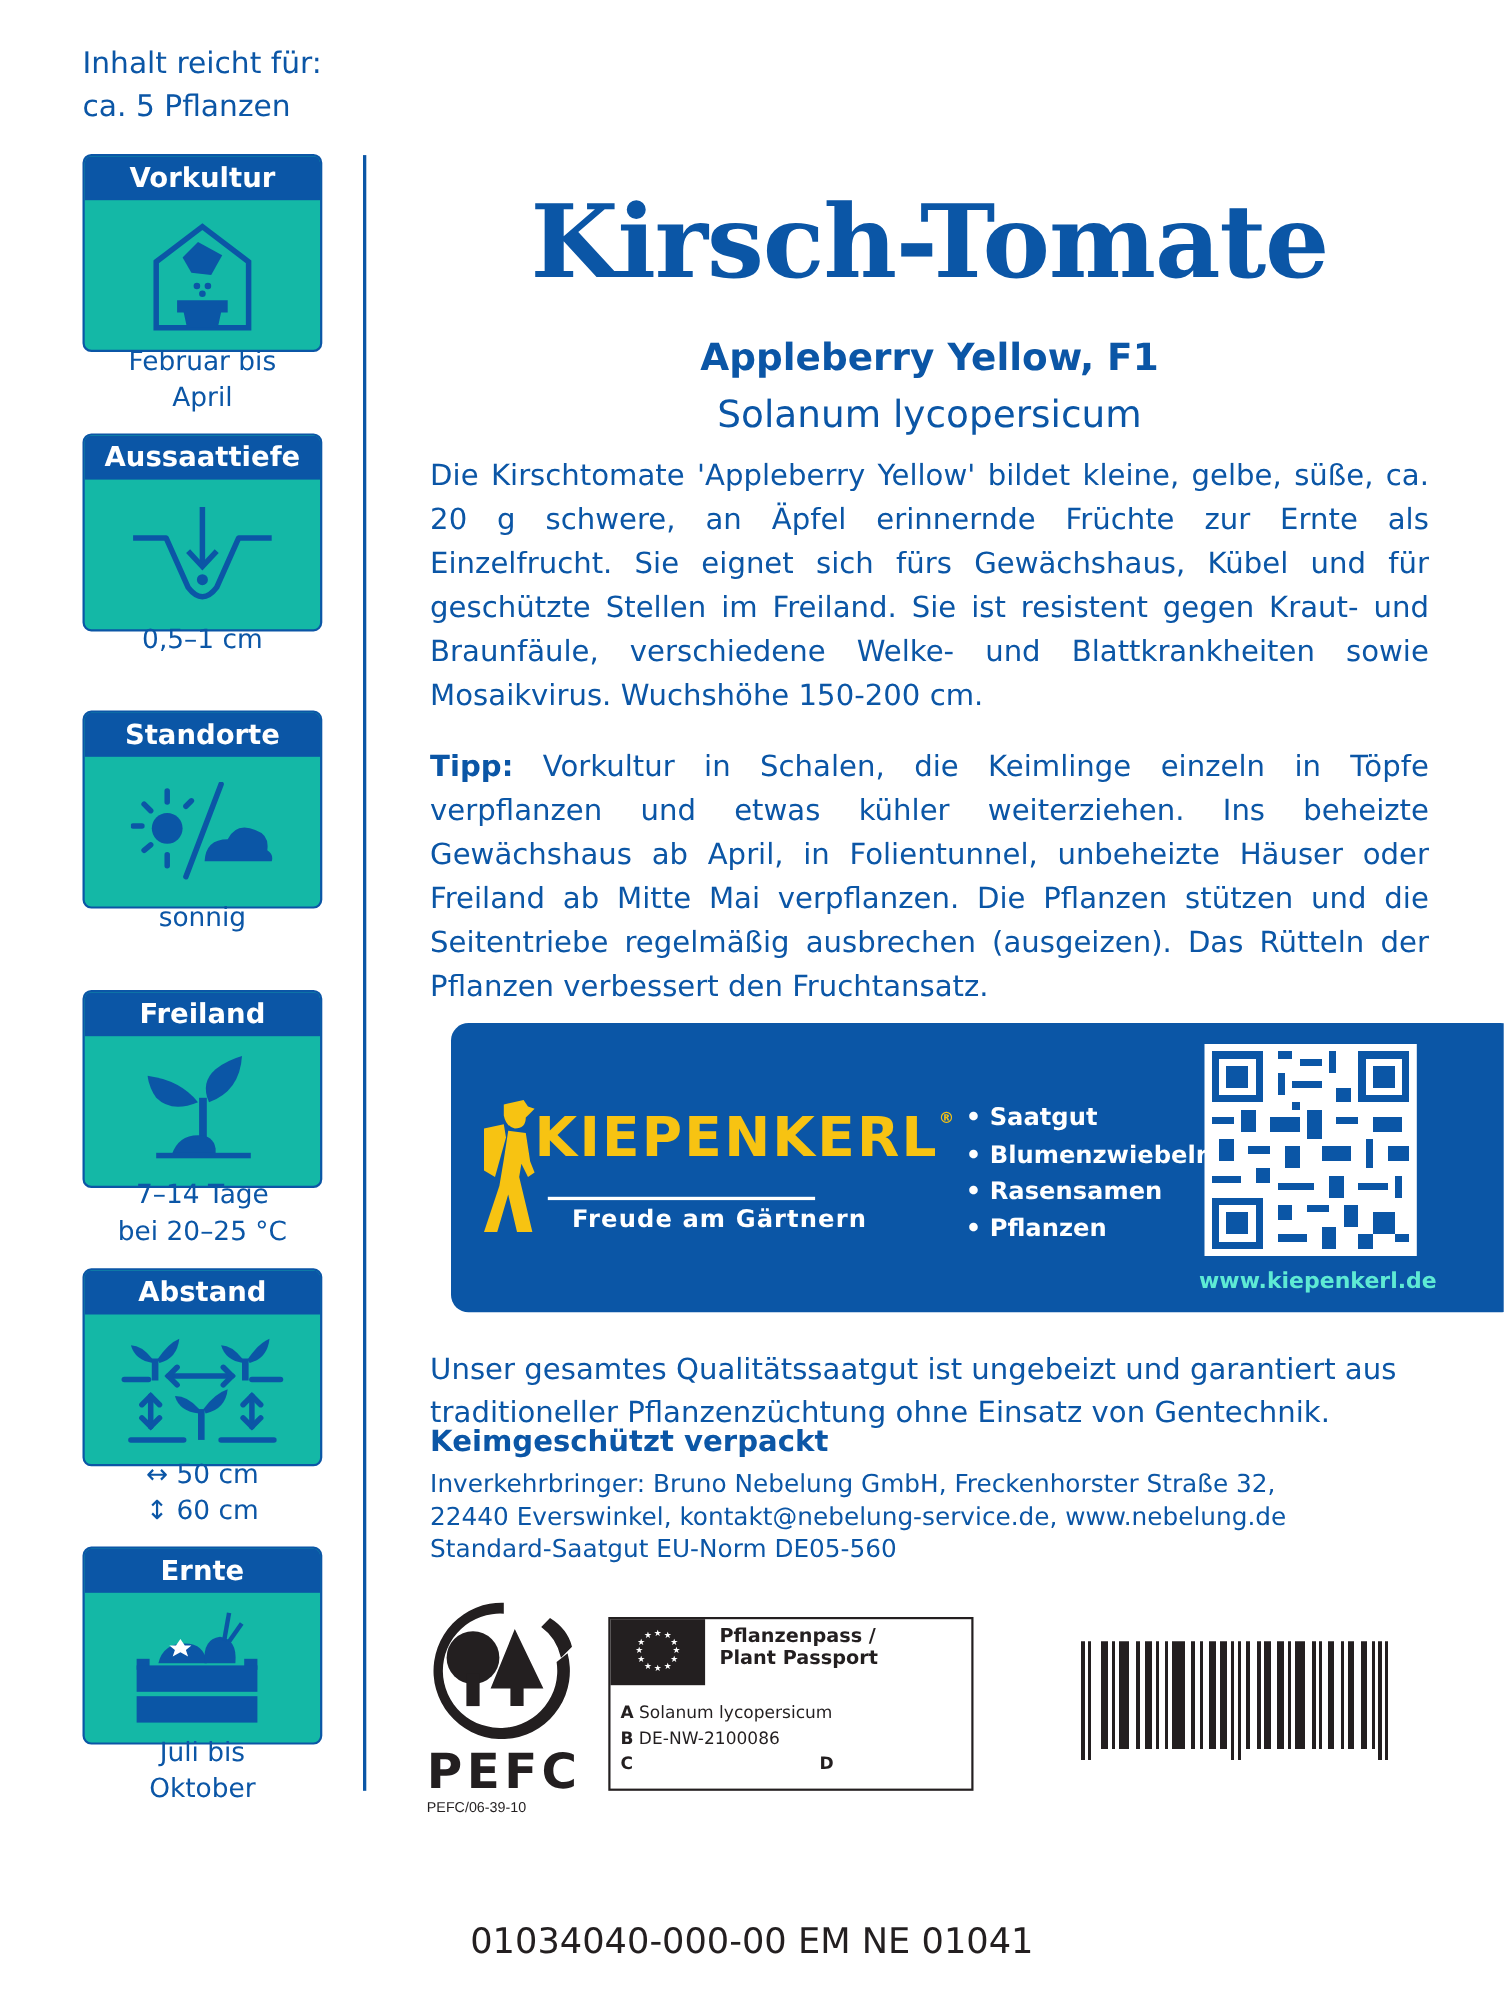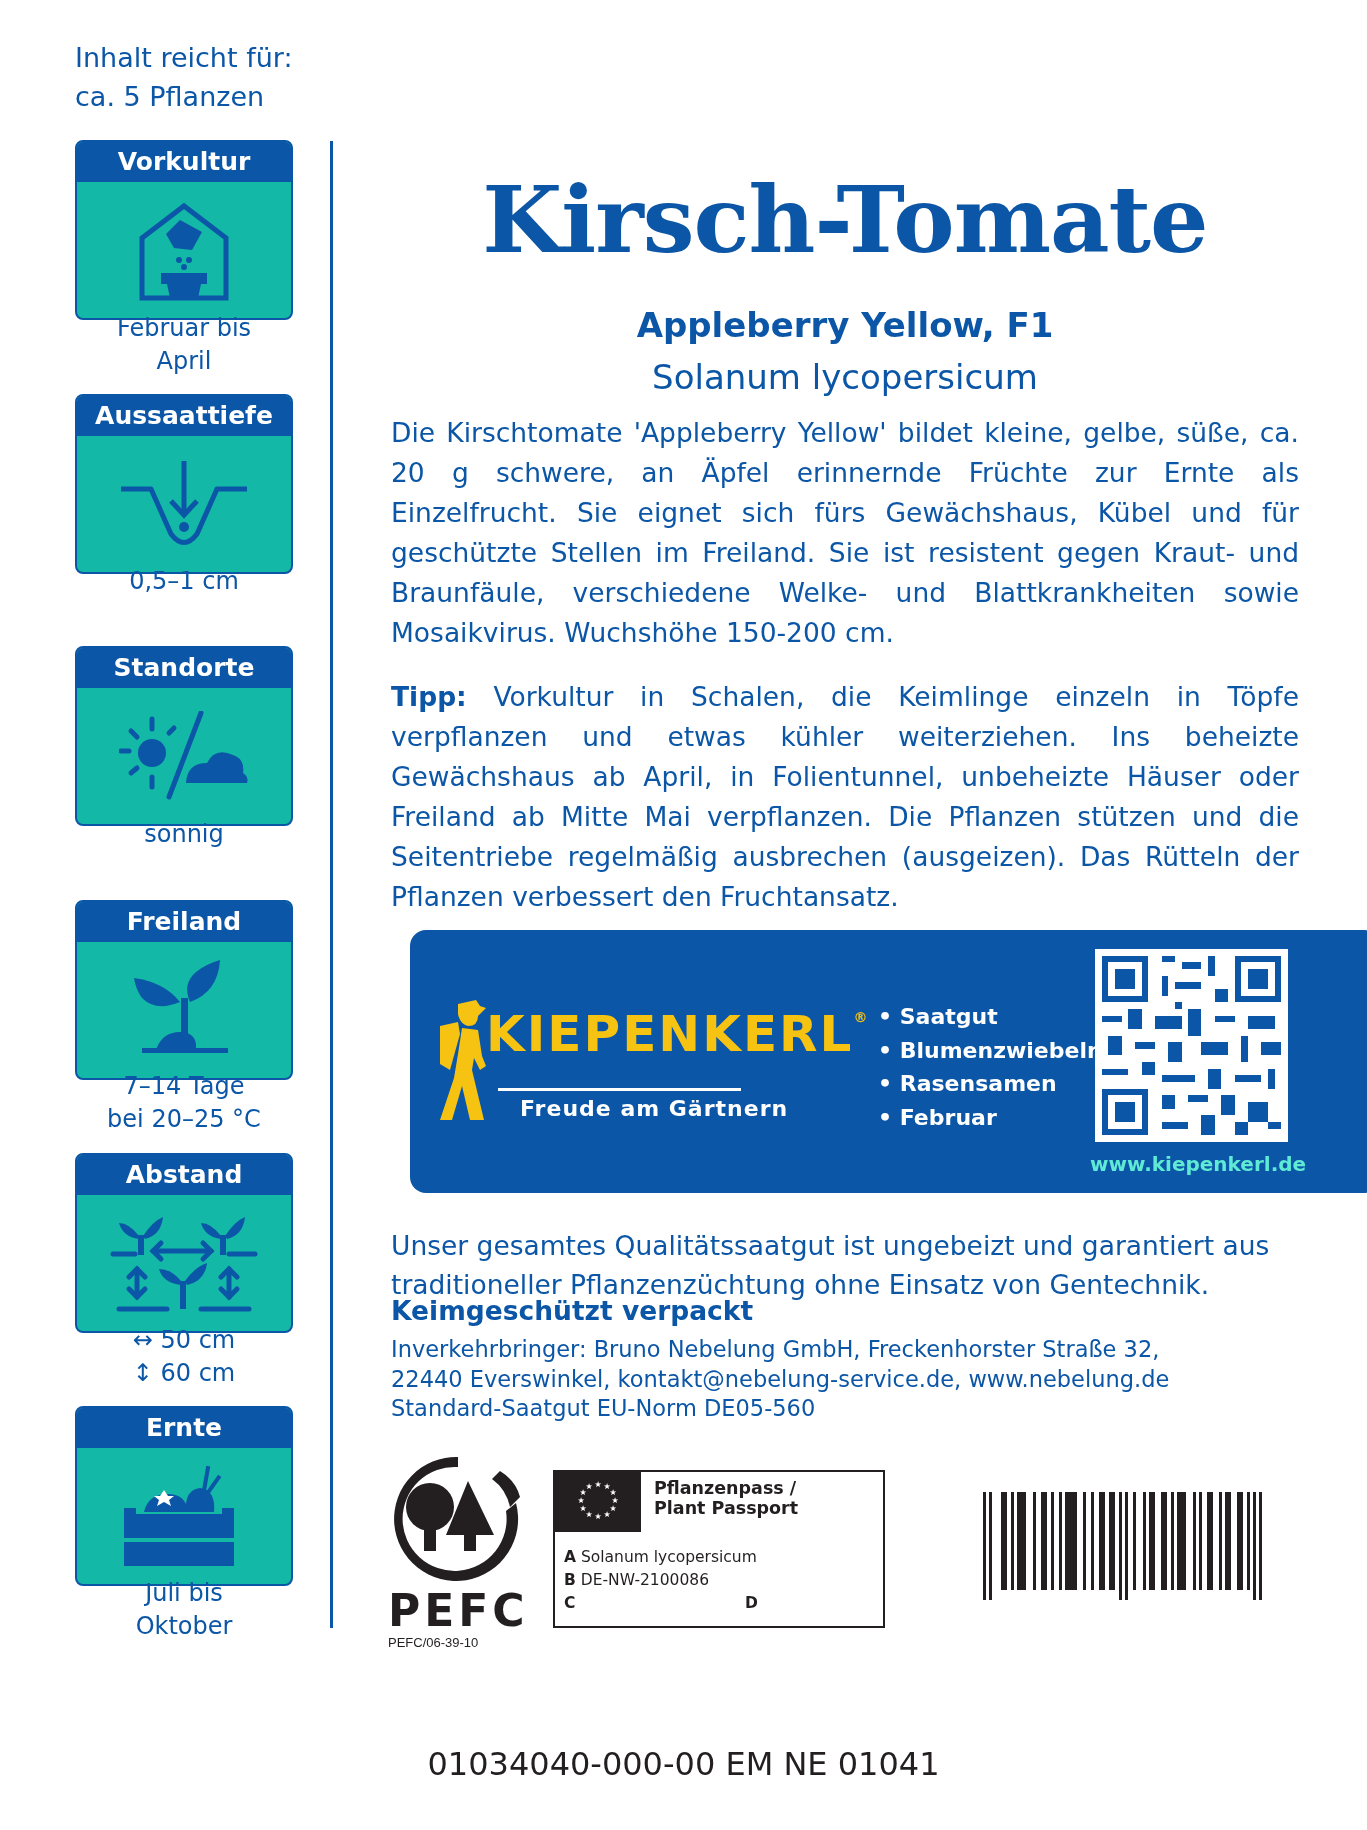--- a/index.html
+++ b/index.html
@@ -213,21 +213,21 @@
     <path d="M2 26 L20 22 L22 34 L12 70 L2 64 Z" fill="#f7c312"></path>
     <path d="M24 28 L40 30 L44 56 L48 66 L42 70 L36 58 L34 70 L46 120 L32 120 L24 86 L14 120 L2 120 L16 78 L20 54 Z" fill="#f7c312"></path>
   </svg>
   <div class="logo-word"><span>KIEPENKERL</span><sup>®</sup></div>
   <div class="logo-line"></div>
   <div class="logo-sub">Freude am Gärtnern</div>
   <div class="bullets">
     <div>• Saatgut</div>
     <div>• Blumenzwiebeln</div>
     <div>• Rasensamen</div>
-    <div>• Februar</div>
+    <div>• Pflanzen</div>
   </div>
   <svg class="qr" viewBox="0 0 29 29" shape-rendering="crispEdges">
     <rect width="29" height="29" fill="#fff"></rect>
     <g fill="#0b56a6">
       <path d="M1 1h7v7h-7z M2 2v5h5v-5z"></path>
         <rect x="3" y="3" width="3" height="3"></rect>
       <path d="M21 1h7v7h-7z M22 2v5h5v-5z"></path>
         <rect x="23" y="3" width="3" height="3"></rect>
       <path d="M1 21h7v7h-7z M2 22v5h5v-5z"></path>
         <rect x="3" y="23" width="3" height="3"></rect>

